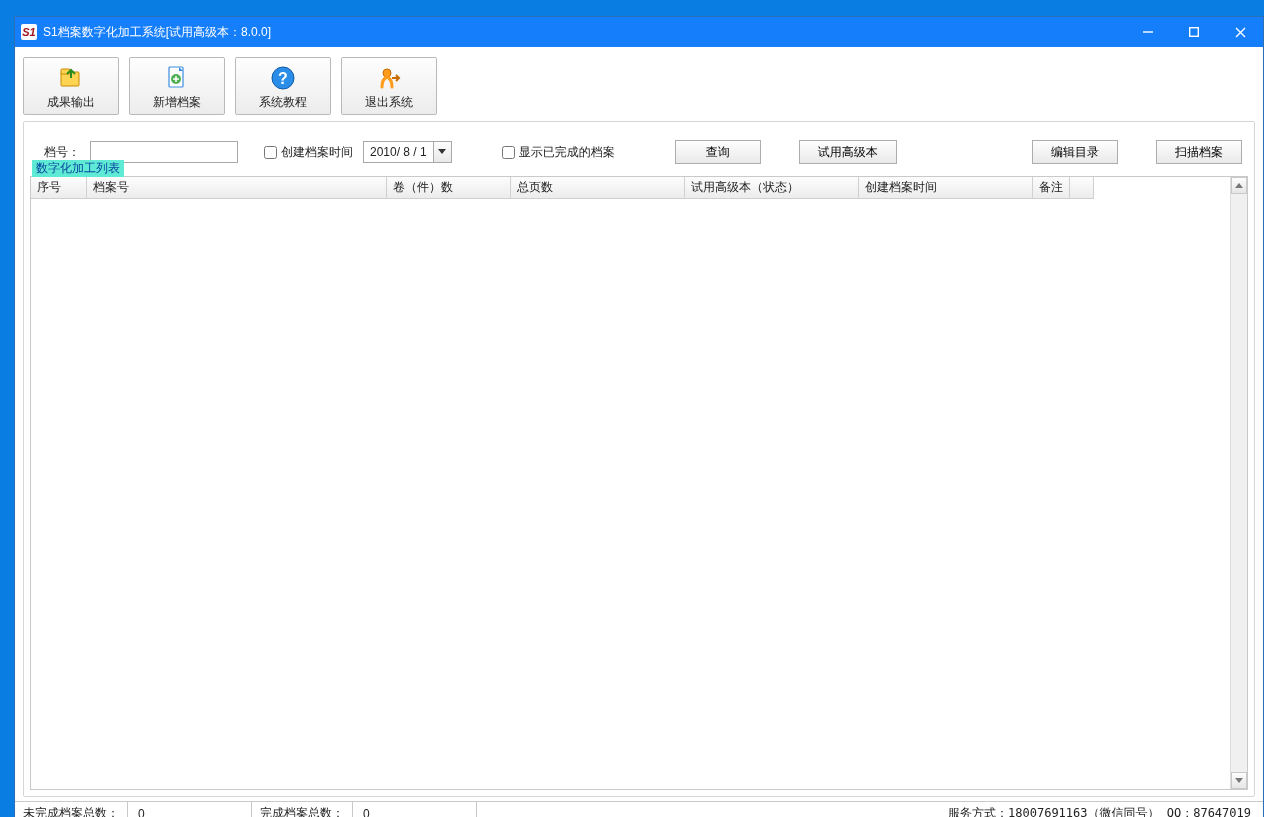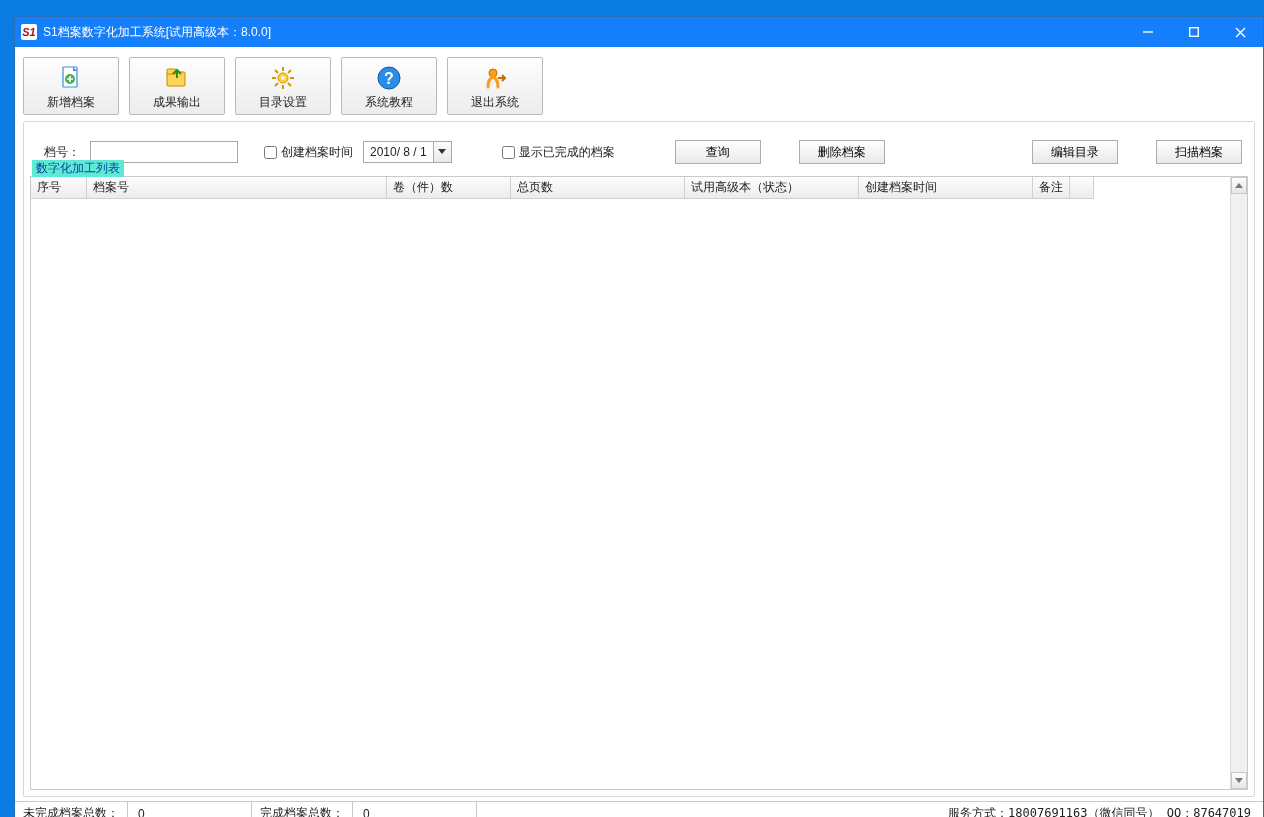--- a/index.html
+++ b/index.html
@@ -273,50 +273,38 @@
       <div class="win-btn close">
         <svg width="11" height="11">
             <path d="M1 1 L10 10 M10 1 L1 10" stroke-width="1.4"></path>
           </svg>
       </div>
     </div>
 
     <div class="toolbar-strip">
       <div class="tool-btn">
         <span class="tool-icon">
+          <svg width="26" height="24" viewBox="0 0 26 24">
+              <rect x="3" y="6" width="18" height="14" rx="1" fill="#ffd452" stroke="#c98a00" stroke-width="1"></rect>
+              <rect x="3" y="3" width="9" height="5" rx="1" fill="#ffd452" stroke="#c98a00" stroke-width="1"></rect>
+              <path d="M13 4 L13 12 M9 8 L13 4 L17 8" fill="none" stroke="#2e8b1f" stroke-width="2"></path>
+            </svg>
+        </span>
+        <span class="tool-label">成果输出</span>
+      </div>
+      <div class="tool-btn">
+        <span class="tool-icon">
           <svg width="24" height="26" viewBox="0 0 24 26">
               <rect x="4" y="2" width="14" height="20" rx="1" fill="#ffffff" stroke="#3a8dde" stroke-width="1.2"></rect>
               <path d="M14 2 L18 6 L14 6 Z" fill="#3a8dde"></path>
               <circle cx="11" cy="14" r="5" fill="#4caf50"></circle>
               <path d="M11 11v6M8 14h6" stroke="#fff" stroke-width="1.6"></path>
             </svg>
         </span>
         <span class="tool-label">新增档案</span>
-      </div>
-      <div class="tool-btn">
-        <span class="tool-icon">
-          <svg width="26" height="24" viewBox="0 0 26 24">
-              <rect x="3" y="6" width="18" height="14" rx="1" fill="#ffd452" stroke="#c98a00" stroke-width="1"></rect>
-              <rect x="3" y="3" width="9" height="5" rx="1" fill="#ffd452" stroke="#c98a00" stroke-width="1"></rect>
-              <path d="M13 4 L13 12 M9 8 L13 4 L17 8" fill="none" stroke="#2e8b1f" stroke-width="2"></path>
-            </svg>
-        </span>
-        <span class="tool-label">成果输出</span>
-      </div>
-      <div class="tool-btn">
-        <span class="tool-icon">
-          <svg width="26" height="26" viewBox="0 0 26 26">
-              <circle cx="13" cy="13" r="5" fill="#ffcf3f" stroke="#cc9a00"></circle>
-              <g stroke="#cc9a00" stroke-width="2" fill="#ffcf3f">
-                <path d="M13 2v4M13 20v4M2 13h4M20 13h4M5 5l3 3M18 18l3 3M21 5l-3 3M8 18l-3 3"></path>
-              </g>
-              <circle cx="13" cy="13" r="2" fill="#fff6d8"></circle>
-            </svg>
-        </span>
-        <span class="tool-label">目录设置</span>
       </div>
       <div class="tool-btn">
         <span class="tool-icon">
           <svg width="26" height="26" viewBox="0 0 26 26">
               <circle cx="13" cy="13" r="11" fill="#2a8de8" stroke="#115aa4"></circle>
               <text x="13" y="19" text-anchor="middle" font-size="16" font-weight="bold" fill="#ffffff">?</text>
             </svg>
         </span>
         <span class="tool-label">系统教程</span>
       </div>
@@ -352,21 +340,21 @@
           </span>
         </span>
         <span style="width:30px;"></span>
         <label class="chk">
           <input type="checkbox" style="">
           <span>显示已完成的档案</span>
         </label>
         <span style="width:40px;"></span>
         <button class="winbtn">查询</button>
         <span style="width:18px;"></span>
-        <button class="winbtn">删除档案</button>
+        <button class="winbtn">试用高级本</button>
         <span class="flex-spacer"></span>
         <button class="winbtn">编辑目录</button>
         <span style="width:18px;"></span>
         <button class="winbtn">扫描档案</button>
       </div>
 
       <div class="grid-wrap">
         <div class="grid-header">
           <div class="col c0">序号</div>
           <div class="col c1">档案号</div>

